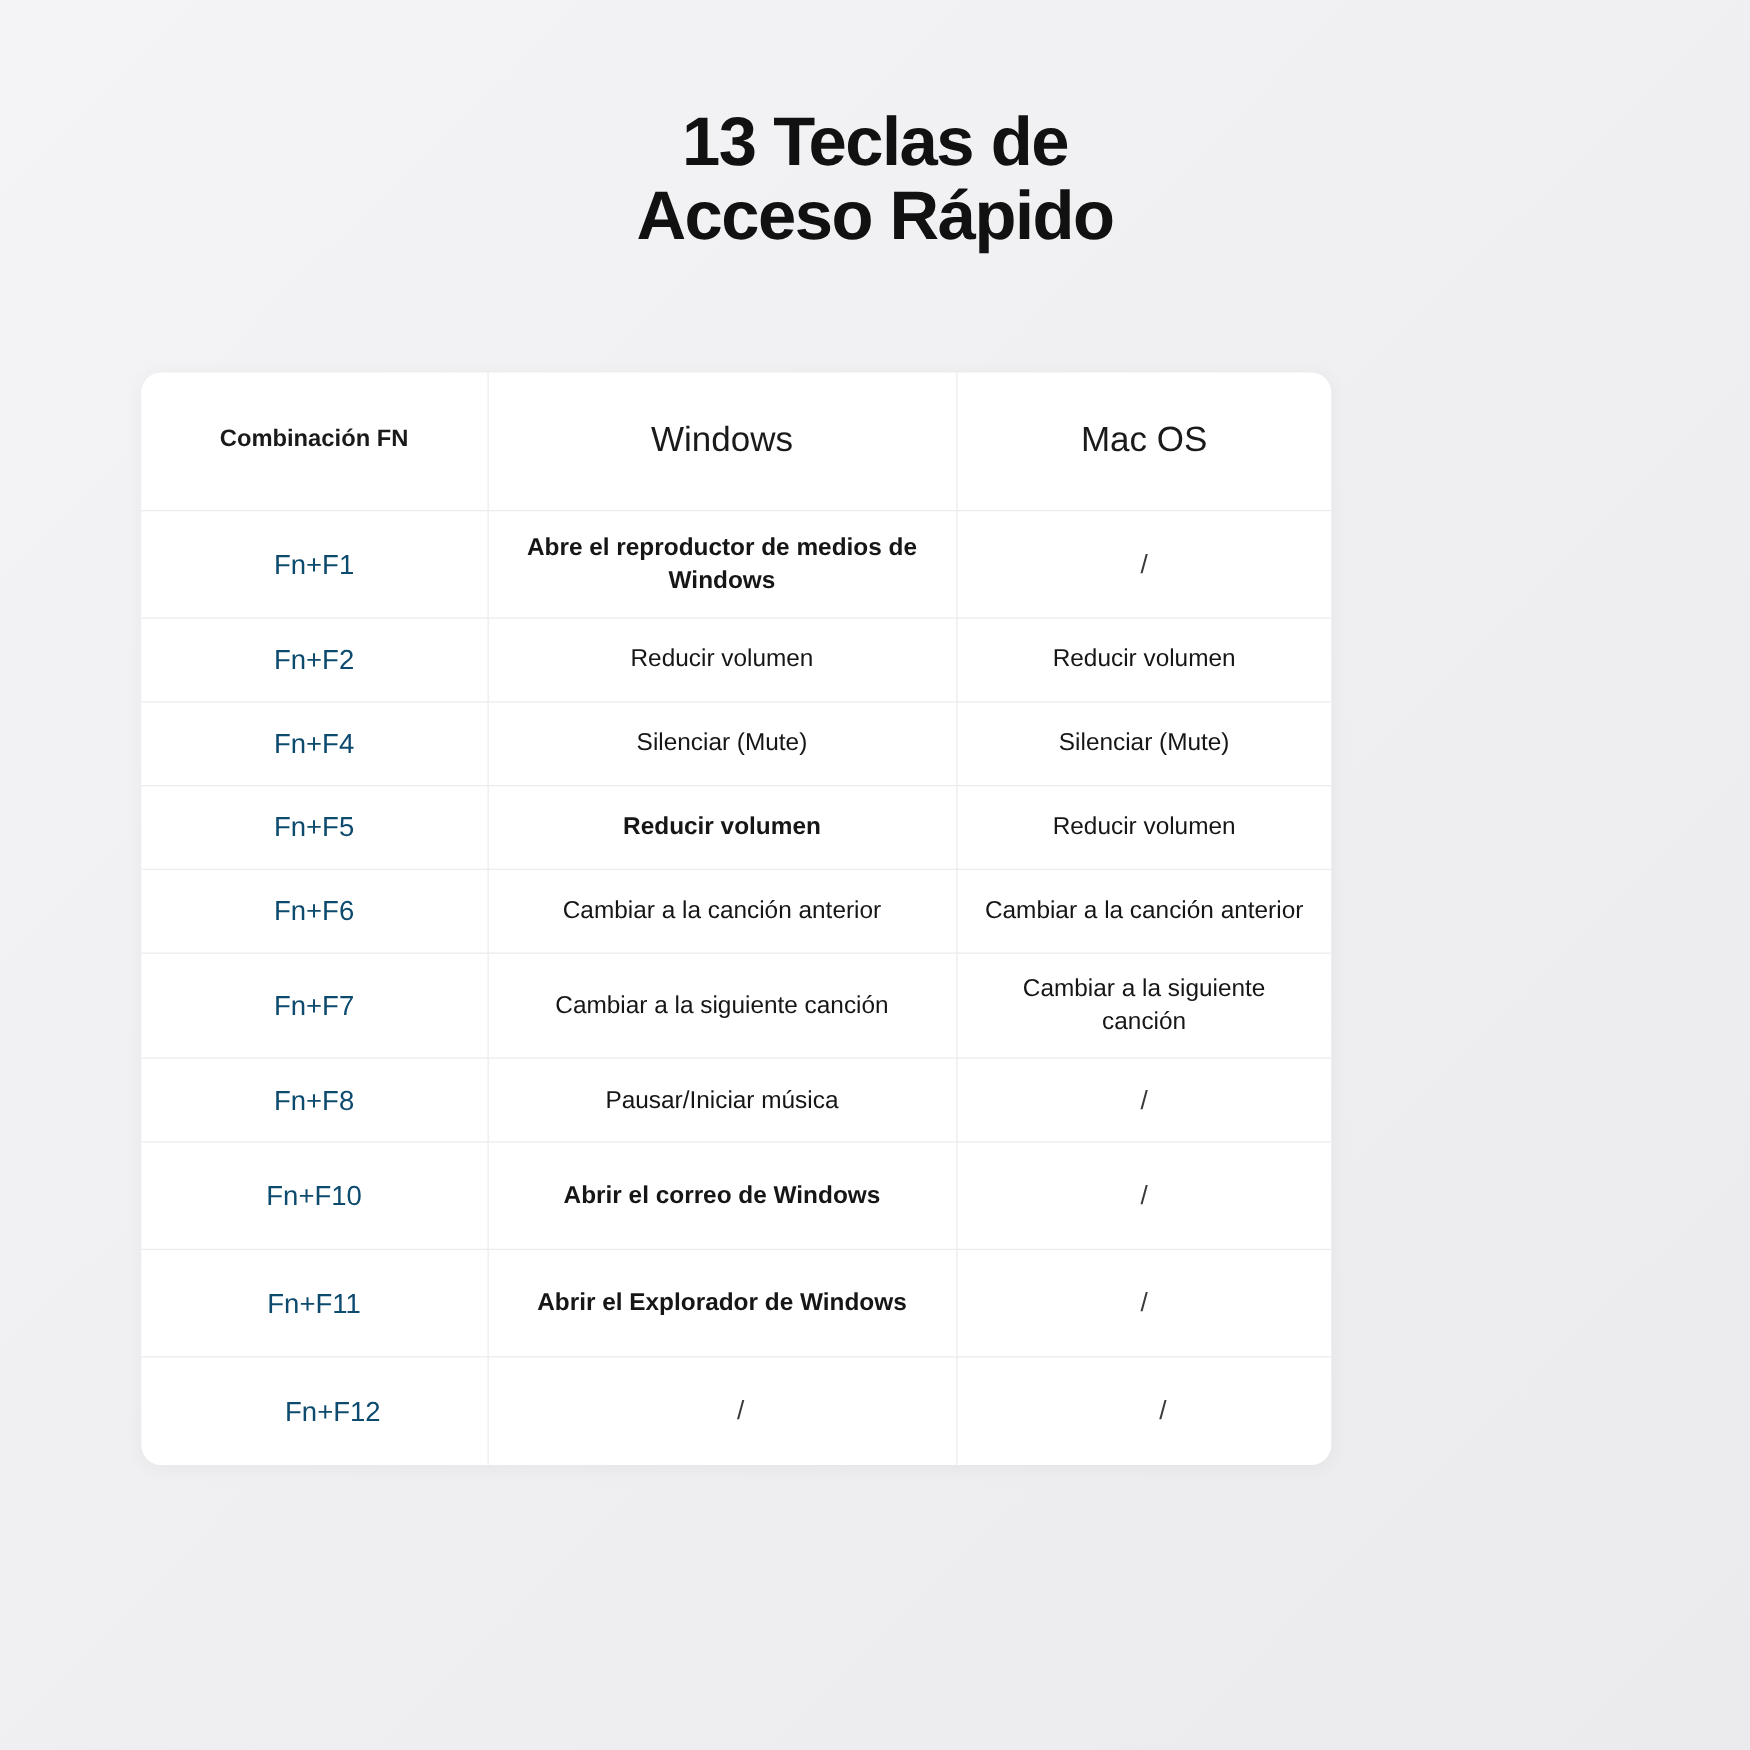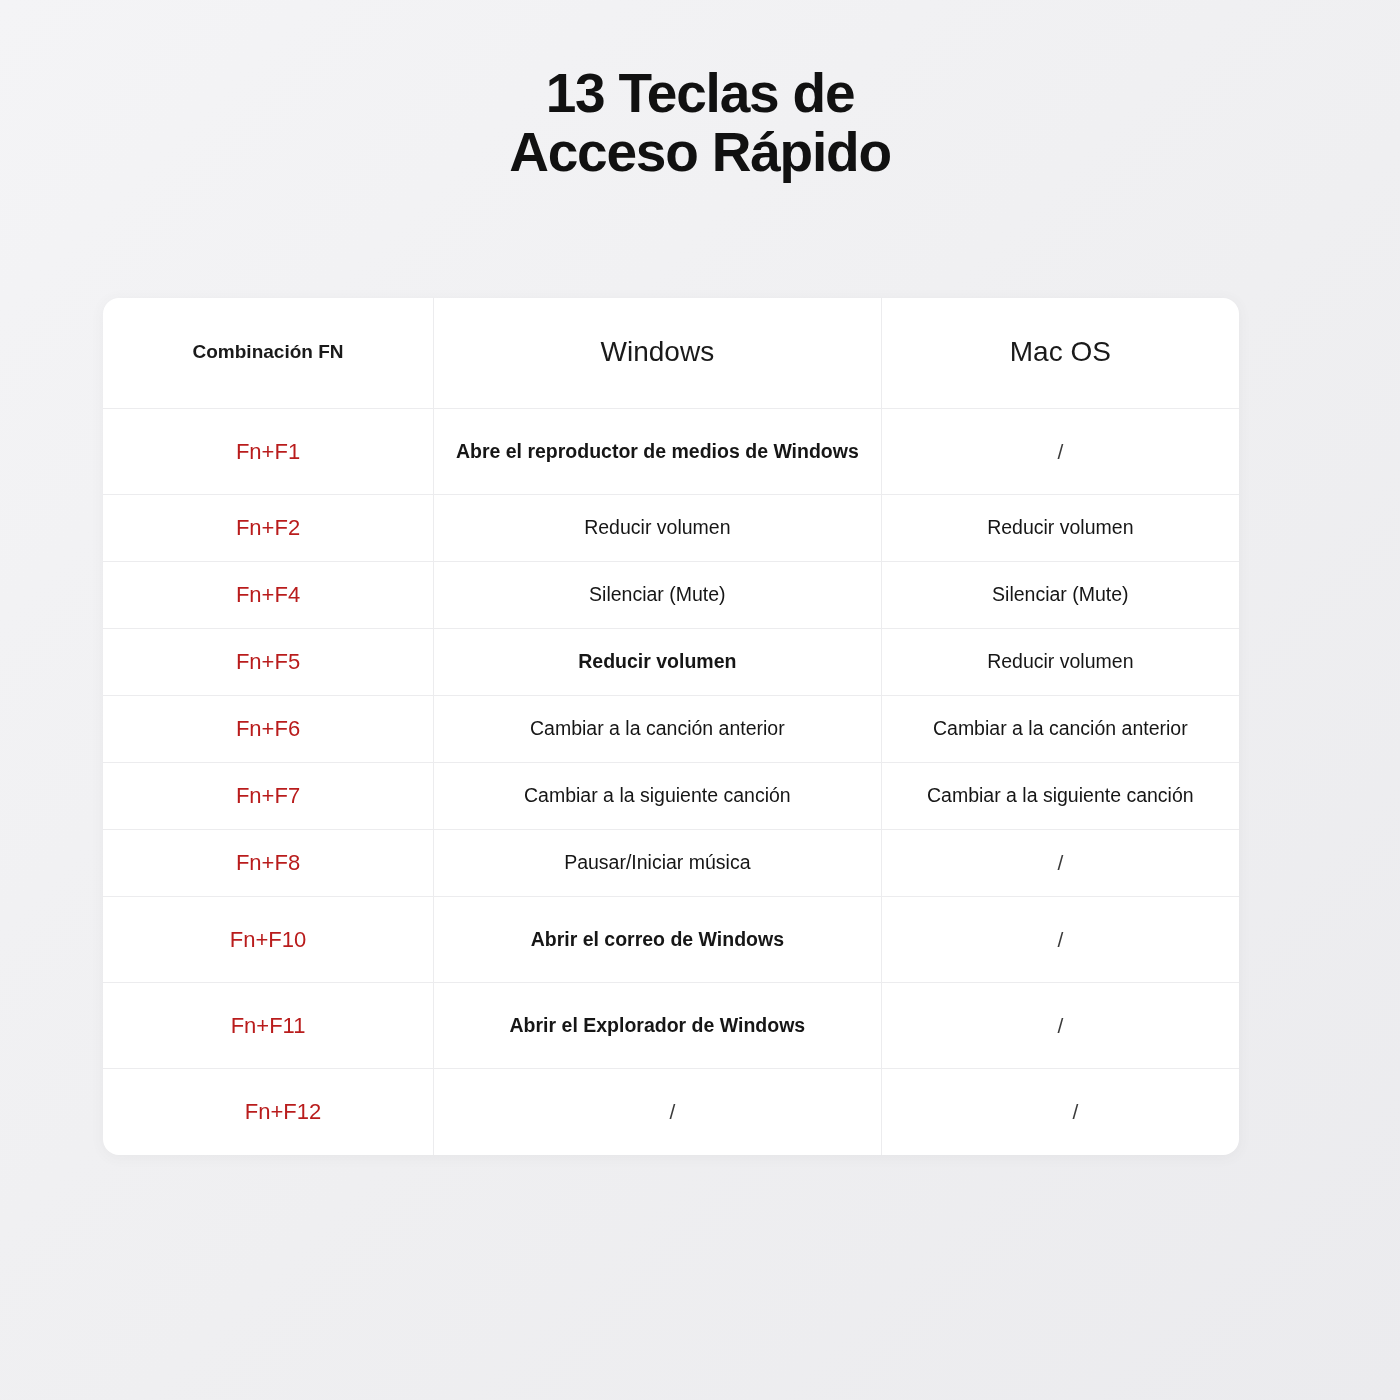--- a/index.html
+++ b/index.html
@@ -15,35 +15,35 @@
     overflow: hidden;
   }
   .page {
     position: relative;
     width: 1400px;
     height: 1400px;
     box-sizing: border-box;
     background: linear-gradient(135deg, #f4f4f6 0%, #efeff1 55%, #ebebee 100%);
   }
   .title-block {
-    padding-top: 64px;
+    padding-top: 84px;
     text-align: center;
   }
   .title-line {
     font-size: 55px;
     font-weight: bold;
     letter-spacing: -1.2px;
     line-height: 1.08;
     color: #111111;
   }
   .table-card {
     position: absolute;
-    left: 103px;
+    left: 113px;
     top: 298px;
-    width: 1136px;
+    width: 952px;
     background: #ffffff;
     border-radius: 16px;
     box-shadow: 0 2px 14px rgba(80, 80, 90, 0.06);
     overflow: hidden;
   }
   table {
     width: 100%;
     border-collapse: collapse;
     table-layout: fixed;
   }
@@ -72,21 +72,21 @@
     vertical-align: middle;
     padding: 16px 18px;
     border-bottom: 1px solid #ececee;
     border-right: 1px solid #ececee;
     line-height: 1.32;
   }
   tbody td:last-child { border-right: none; }
   tbody tr:last-child td { border-bottom: none; padding-left: 48px; }
   tbody td.keycol {
     font-size: 22px;
-    color: #b91c1c;
+    color: #0c4a6e;
   }
   tbody td.slash {
     font-size: 21px;
     color: #3a3a3a;
   }
   tbody td.bold-cell {
     font-weight: bold;
     text-align: center;
   }
   .tall { height: 86px; }

